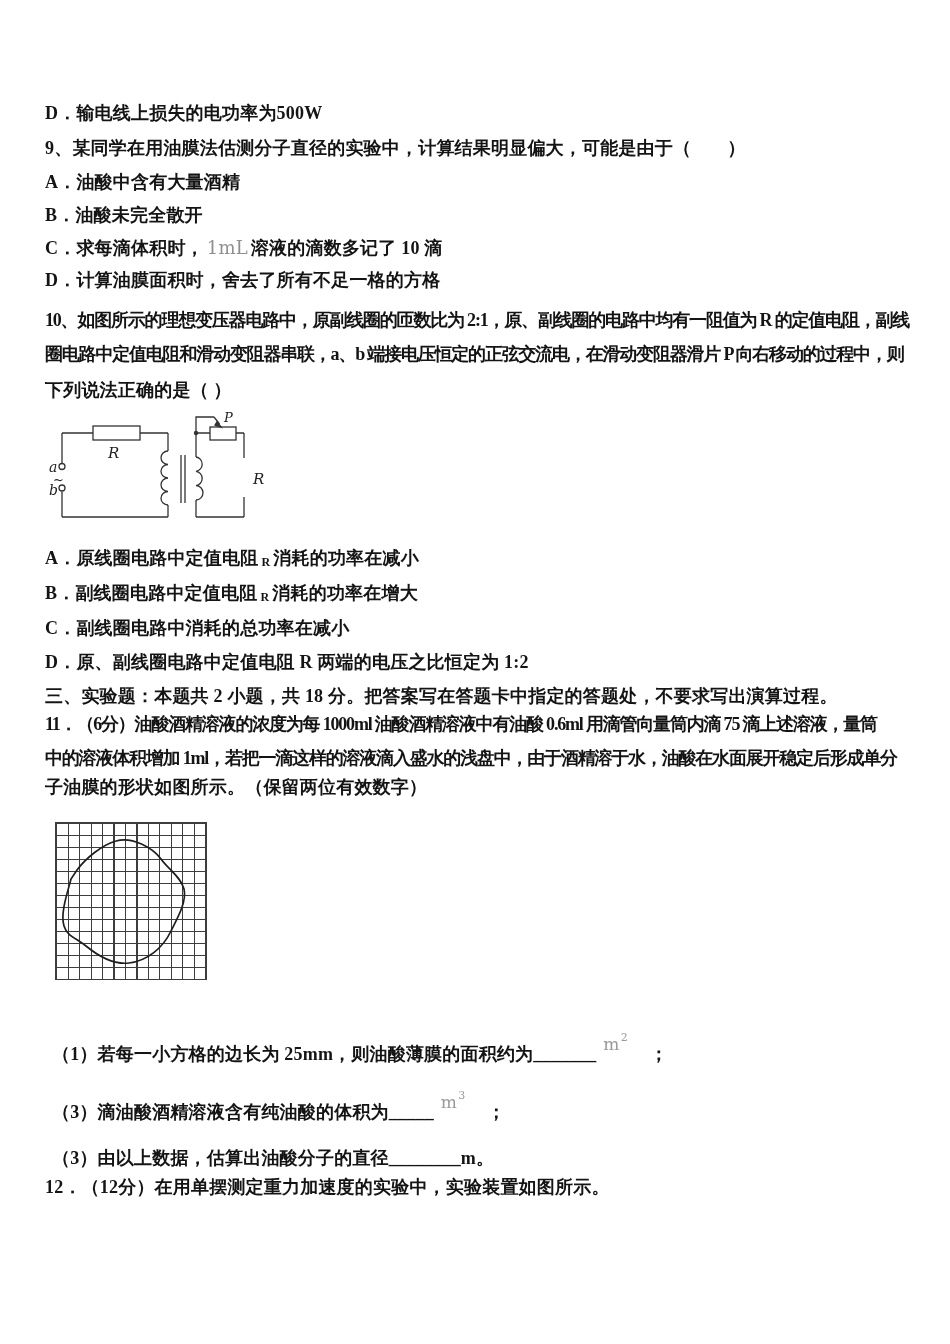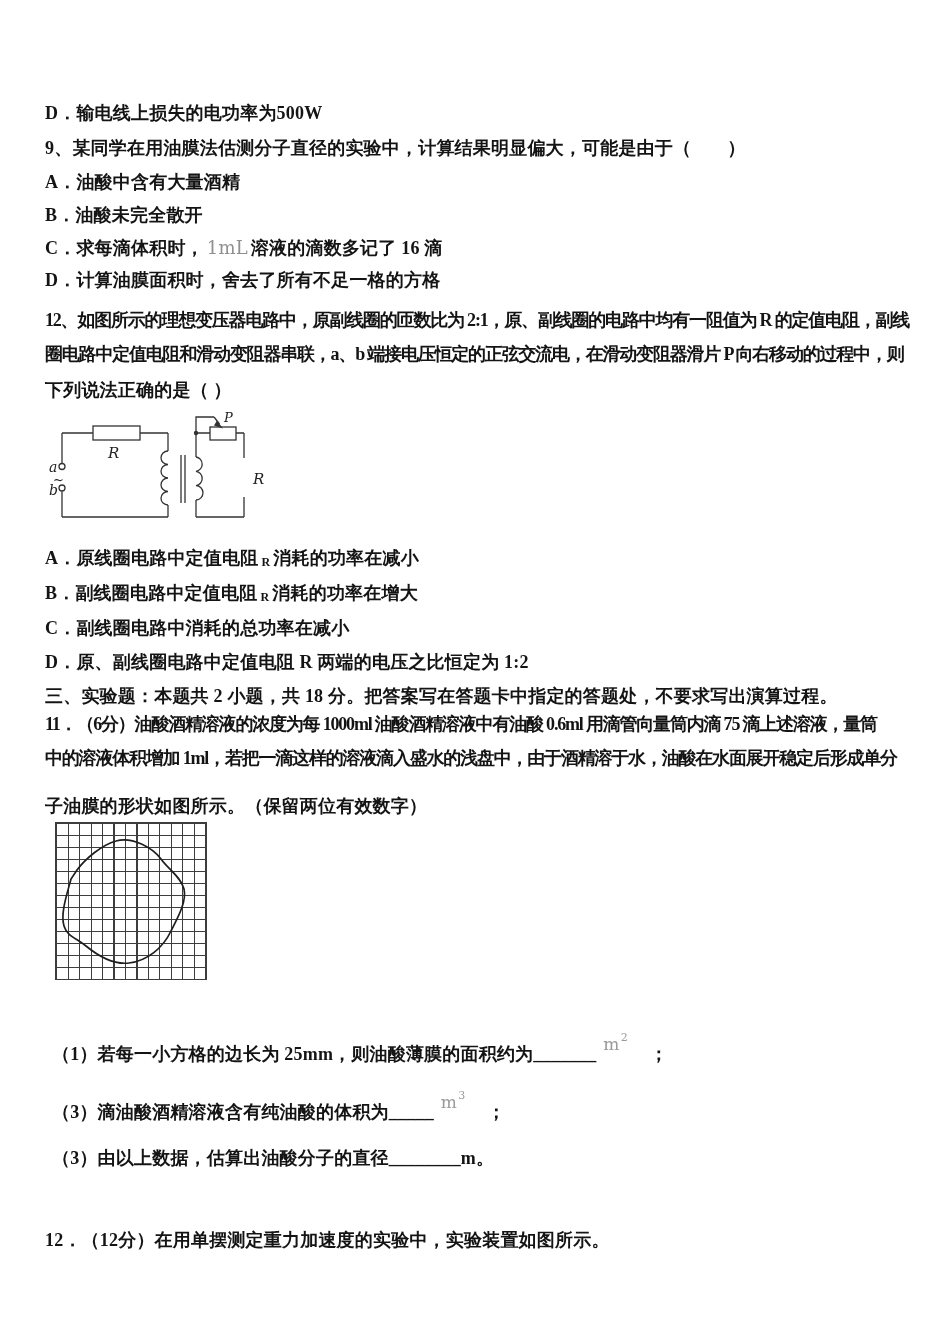--- a/index.html
+++ b/index.html
@@ -45,24 +45,24 @@
 </head>
 <body>
 
 <div class="page">
 
   <div class="line" style="top:101px">D．输电线上损失的电功率为500W</div>
 
   <div class="line" style="top:136px">9、某同学在用油膜法估测分子直径的实验中，计算结果明显偏大，可能是由于（　　）</div>
   <div class="line" style="top:170px">A．油酸中含有大量酒精</div>
   <div class="line" style="top:203px">B．油酸未完全散开</div>
-  <div class="line" style="top:236px"><span>C．求每滴体积时，</span><span class="formula">1mL</span><span>溶液的滴数多记了 16 滴</span></div>
+  <div class="line" style="top:236px"><span>C．求每滴体积时，</span><span class="formula">1mL</span><span>溶液的滴数多记了 10 滴</span></div>
   <div class="line" style="top:268px">D．计算油膜面积时，舍去了所有不足一格的方格</div>
 
-  <div class="line tight" style="top:308px">12、如图所示的理想变压器电路中，原副线圈的匝数比为 2:1，原、副线圈的电路中均有一阻值为 R 的定值电阻，副线</div>
+  <div class="line tight" style="top:308px">10、如图所示的理想变压器电路中，原副线圈的匝数比为 2:1，原、副线圈的电路中均有一阻值为 R 的定值电阻，副线</div>
   <div class="line tight" style="top:342px">圈电路中定值电阻和滑动变阻器串联，a、b 端接电压恒定的正弦交流电，在滑动变阻器滑片 P 向右移动的过程中，则</div>
   <div class="line" style="top:378px">下列说法正确的是（  ）</div>
 
   <svg class="circuit-figure" width="220" height="118" viewBox="0 0 220 118">
     <g stroke="#333" stroke-width="1.3" fill="none">
 
       <path d="M14,28 H45 M92,28 H120"></path>
       <path d="M14,28 V58 M14,86.5 V112 M14,112 H120"></path>
 
       <rect x="45" y="21" width="47" height="14"></rect>
@@ -99,29 +99,29 @@
 
   <div class="line" style="top:546px"><span>A．原线圈电路中定值电阻</span><span class="subR">R</span><span>消耗的功率在减小</span></div>
   <div class="line" style="top:581px"><span>B．副线圈电路中定值电阻</span><span class="subR">R</span><span>消耗的功率在增大</span></div>
   <div class="line" style="top:616px">C．副线圈电路中消耗的总功率在减小</div>
   <div class="line" style="top:650px">D．原、副线圈电路中定值电阻 R 两端的电压之比恒定为 1:2</div>
 
   <div class="line" style="top:684px">三、实验题：本题共 2 小题，共 18 分。把答案写在答题卡中指定的答题处，不要求写出演算过程。</div>
 
   <div class="line tight" style="top:712px">11．（6分）油酸酒精溶液的浓度为每 1000ml 油酸酒精溶液中有油酸 0.6ml 用滴管向量筒内滴 75 滴上述溶液，量筒</div>
   <div class="line tight" style="top:746px">中的溶液体积增加 1ml，若把一滴这样的溶液滴入盛水的浅盘中，由于酒精溶于水，油酸在水面展开稳定后形成单分</div>
-  <div class="line" style="top:794px">子油膜的形状如图所示。（保留两位有效数字）</div>
+  <div class="line" style="top:775px">子油膜的形状如图所示。（保留两位有效数字）</div>
 
   <div class="grid-figure">
     <svg width="150" height="156" viewBox="0 0 150 156">
       <path d="M60,18 C76,13 97,25 105,36 C112,46 125,54 128,66 C131,79 121,96 115,108 C107,125 91,138 73,140 C57,142 41,132 30,123 C20,115 11,113 8,103 C4,90 12,68 15,56 L21,47 C30,35 46,22 60,18 Z" fill="none" stroke="#1e1e1e" stroke-width="1.7"></path>
     </svg>
   </div>
 
   <div class="line indent" style="top:1038px"><span>（1）若每一小方格的边长为 25mm，则油酸薄膜的面积约为</span><span class="blank">_______</span><span class="unit"><span>m</span><sup>2</sup></span><span>；</span></div>
 
   <div class="line indent" style="top:1096px"><span>（3）滴油酸酒精溶液含有纯油酸的体积为</span><span class="blank">_____</span><span class="unit"><span>m</span><sup>3</sup></span><span>；</span></div>
 
   <div class="line indent" style="top:1146px"><span>（3）由以上数据，估算出油酸分子的直径</span><span class="blank">________</span><span>m。</span></div>
 
-  <div class="line" style="top:1228px">12．（12分）在用单摆测定重力加速度的实验中，实验装置如图所示。</div>
+  <div class="line" style="top:1175px">12．（12分）在用单摆测定重力加速度的实验中，实验装置如图所示。</div>
 
 </div>
 
 </body></html>

